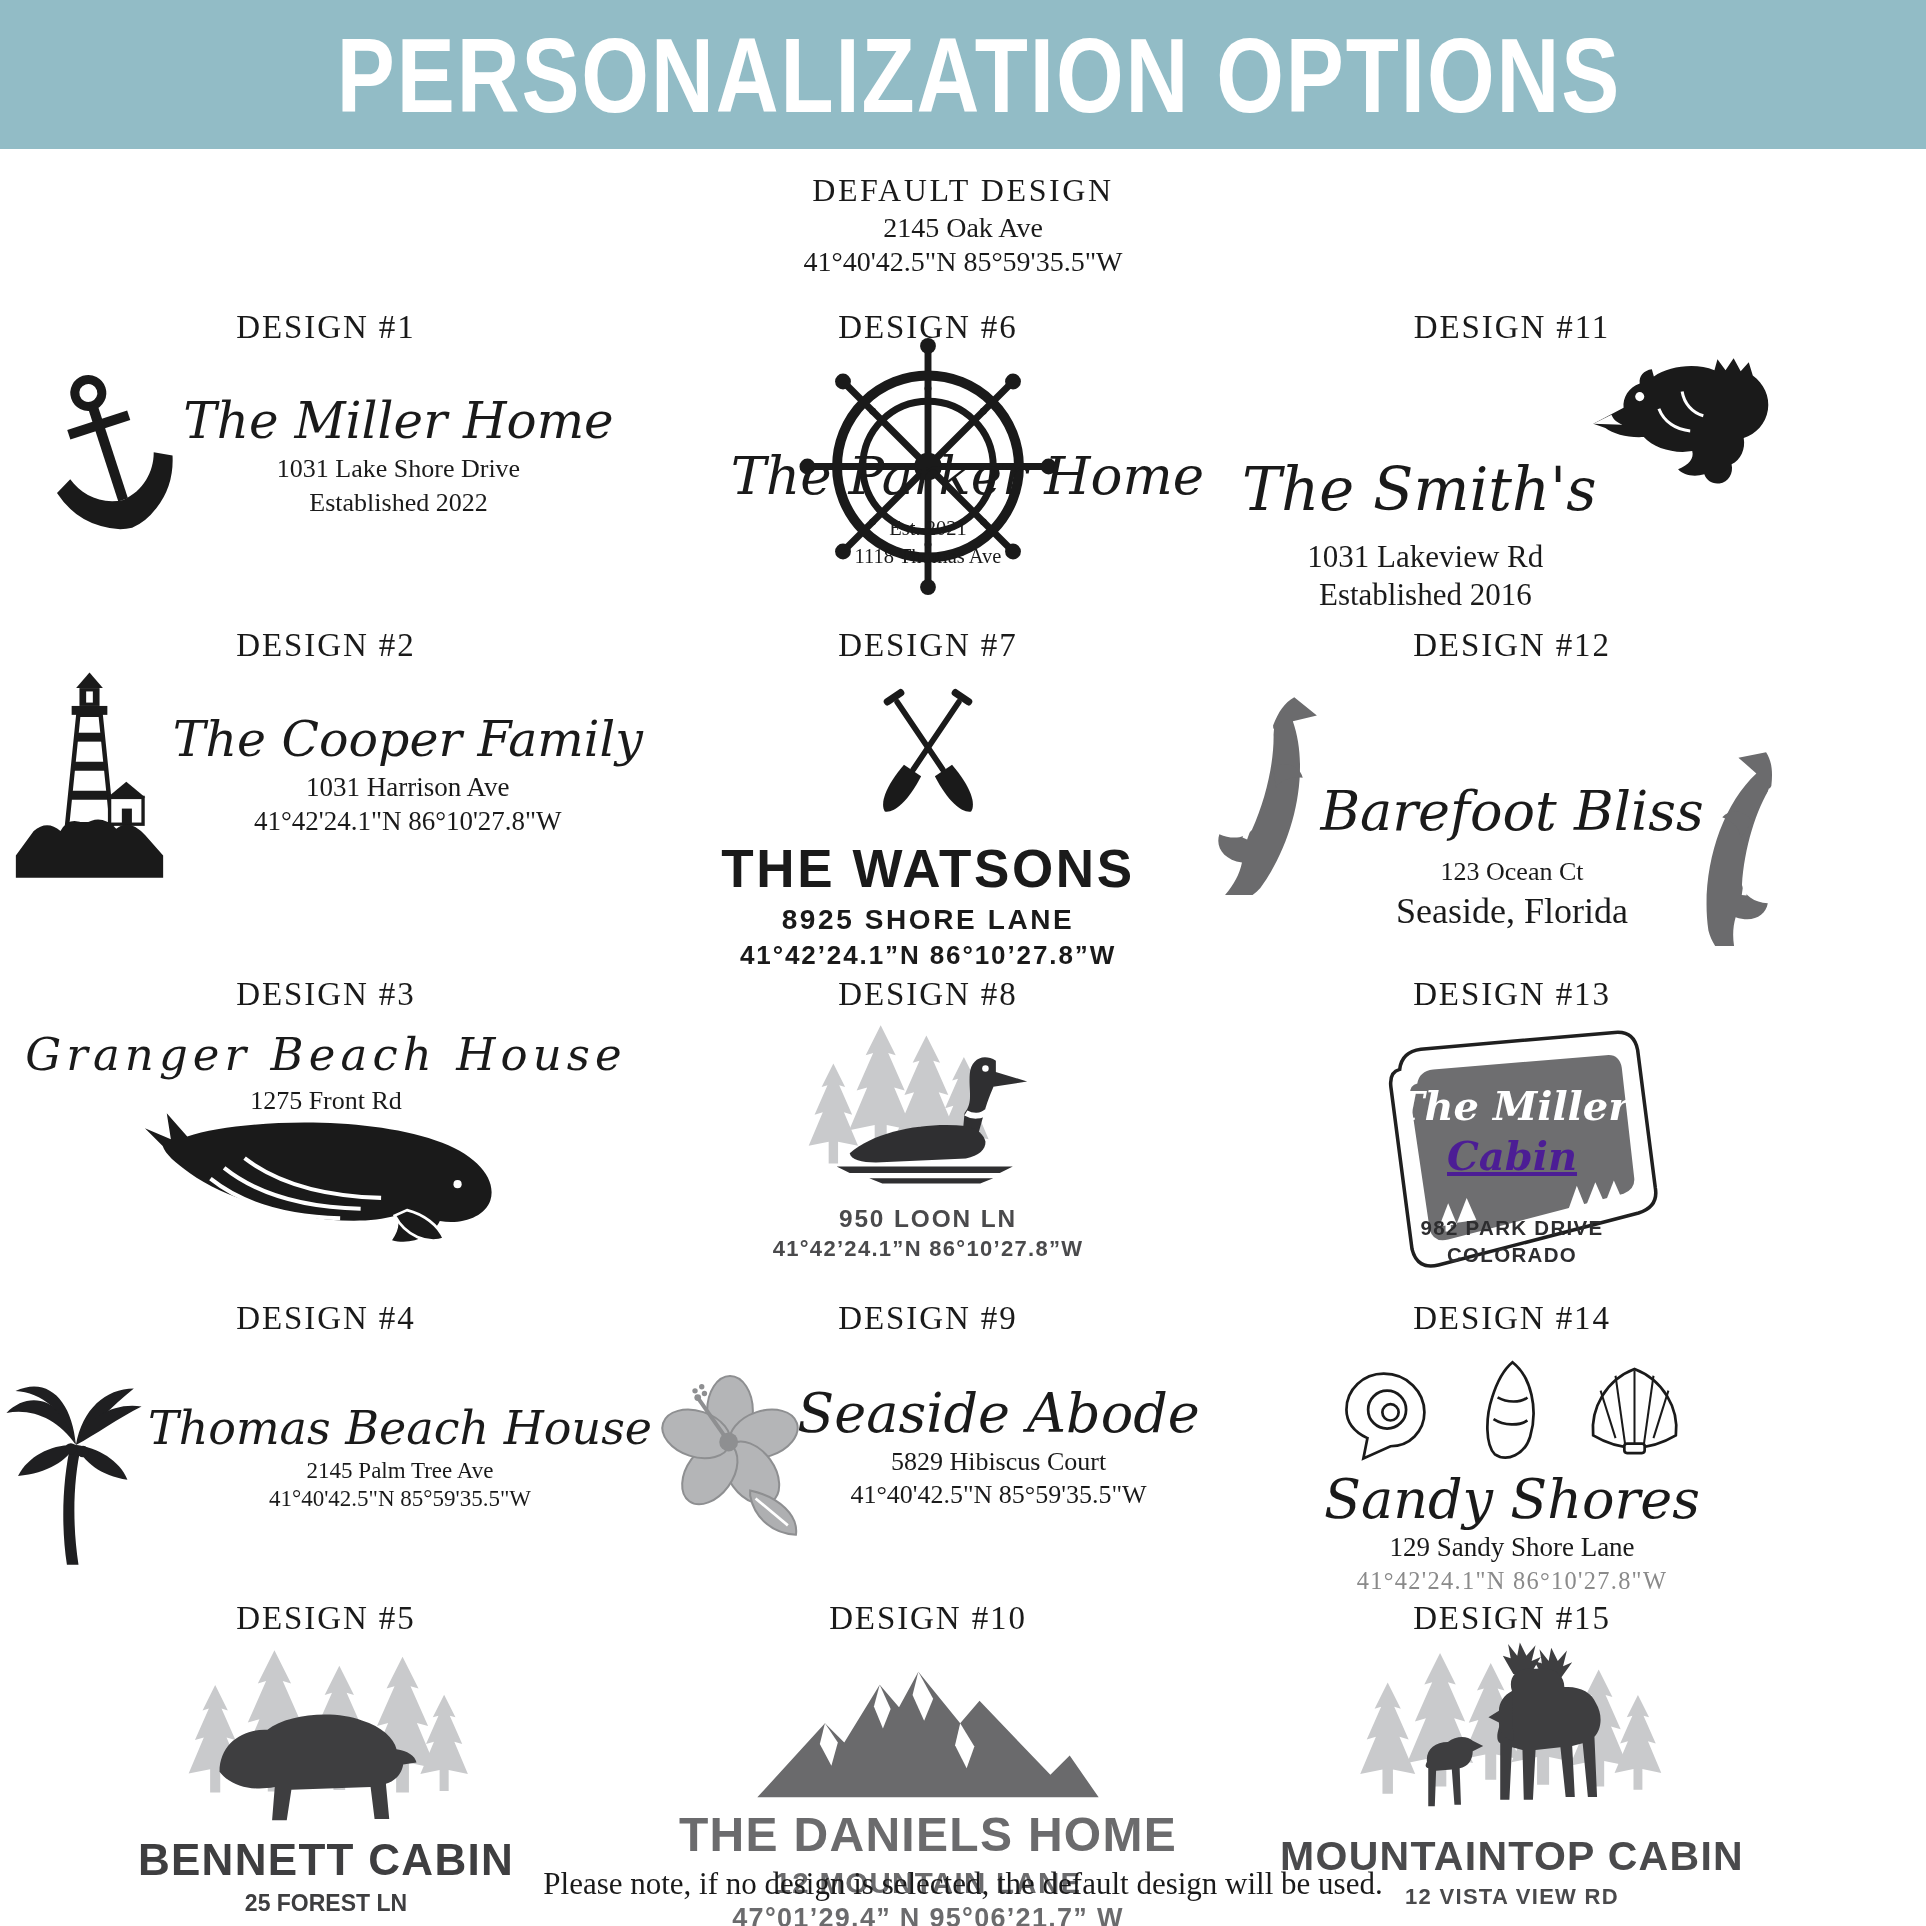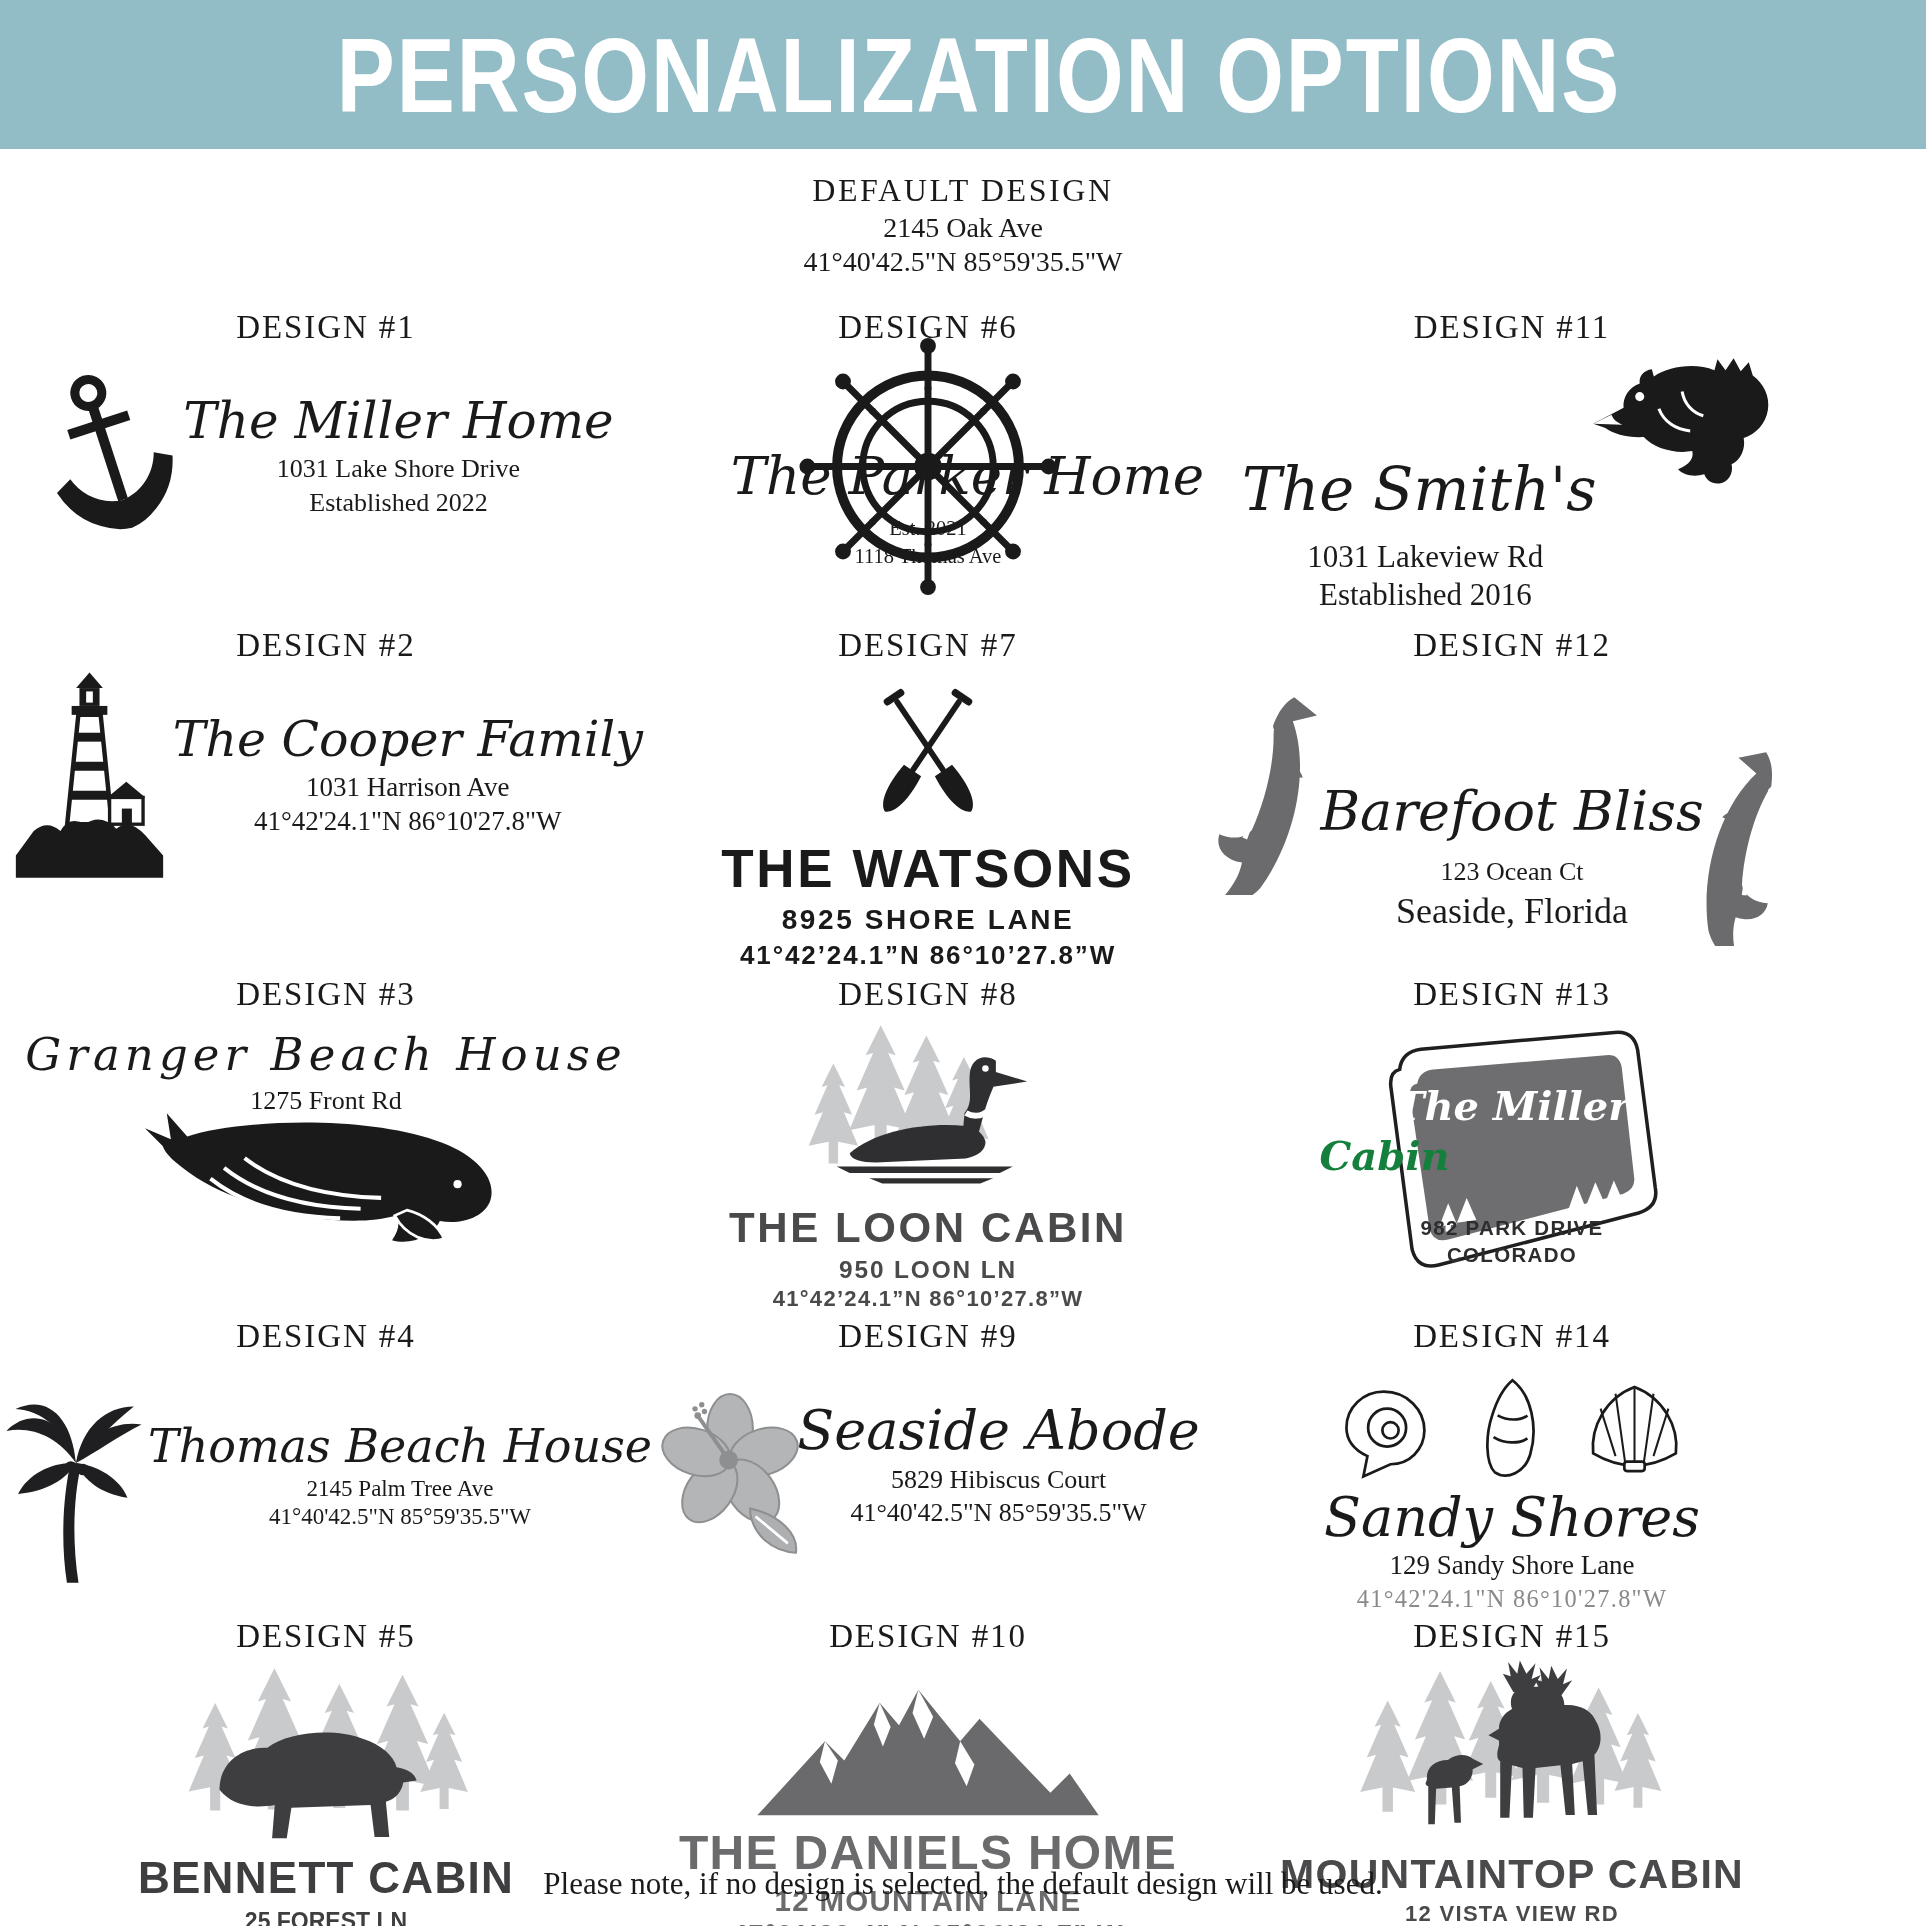--- a/index.html
+++ b/index.html
@@ -58,21 +58,21 @@
   .n11-line1{position:absolute;top:193px;left:0;width:70%;text-align:center;font-size:31px;}
   .n11-line2{position:absolute;top:231px;left:0;width:70%;text-align:center;font-size:31px;}
   .n12-wrap{position:relative;width:616px;height:282px;}
   .n12-dolphin-l{position:absolute;left:3.9px;top:19px;}
   .n12-dolphin-r{position:absolute;right:3.9px;top:77px;}
   .n12-name{position:absolute;top:116px;left:0;width:100%;text-align:center;font-size:54px;}
   .n12-line1{position:absolute;top:193px;left:0;width:100%;text-align:center;font-size:26px;}
   .n12-line2{position:absolute;top:226px;left:0;width:100%;text-align:center;font-size:36px;}
   .n13-wrap{position:relative;width:385px;height:282px;}
   .n13-name1{position:absolute;top:69px;left:0;width:100%;text-align:center;font-size:40px;font-weight:bold;color:#ffffff;}
-  .n13-name2{position:absolute;top:119px;left:0;width:100%;font-size:40px;font-weight:bold;color:#15803d;}
+  .n13-name2{position:absolute;top:119px;left:0;width:100%;text-align:center;font-size:40px;font-weight:bold;color:#4c1d95;text-decoration:underline;}
   .n13-line1{position:absolute;top:203px;left:0;width:100%;text-align:center;font-size:20.5px;color:#2d2d2f;letter-spacing:1.3px;}
   .n13-line2{position:absolute;top:230px;left:0;width:100%;text-align:center;font-size:20.5px;color:#2d2d2f;letter-spacing:1.3px;}
   .n14-name{font-size:54px;margin-top:-3.9px;} 
   .n14-line1{font-size:27px;margin-top:1.3px;}
   .n14-line2{font-size:24.4px;margin-top:3.9px;color:var(--coords-gray,#8a8a8a);letter-spacing:1.3px;}
   .n15-name{font-size:41px;color:#4a4a4c;letter-spacing:1.3px;}
   .n15-line1{font-size:22px;color:#4a4a4c;letter-spacing:1.3px;margin-top:3.9px;}
 
   
   .footer-note{position:absolute;bottom:24.4px;left:0;width:1926px;text-align:center;font-size:31px;}
@@ -280,21 +280,20 @@
           </g>
           <g fill="#2f2f31">
             <polygon points="330,86 382,102 330,110"></polygon>
             <path d="M334 70 C314 58 296 68 294 90 C292 116 300 134 286 150 L284 172 L306 186 L316 150 C322 128 330 112 334 100 Z"></path>
             <path d="M110 212 C150 176 230 164 288 170 C306 174 316 184 318 194 C319 206 308 216 288 220 L150 226 C128 226 112 222 110 212 Z"></path>
             <path d="M90 232 L360 232 L340 242 L110 242 Z M140 250 L330 250 L310 258 L160 258 Z"></path>
           </g>
           <path d="M288 150 C298 156 312 156 320 148" stroke="#ffffff" stroke-width="9" fill="none"></path>
           <circle cx="318" cy="82" r="5" fill="#ffffff"></circle>
         </svg>
-        <div class="sans n8-name">THE LOON CABIN</div>
         <div class="sans n8-line1">950 LOON LN</div>
         <div class="sans n8-line2">41°42’24.1”N 86°10’27.8”W</div>
       </div>
     </div>
 
     <div class="cell">
       <div class="design-label">DESIGN #9</div>
       <div class="row-art" style="margin-top:19px;gap:12px;">
         <svg width="148" height="180" viewBox="0 0 220 260" style="margin-right:-19px;">
           <g fill="#b4b5b7" stroke="#8e8f91" stroke-width="3">

